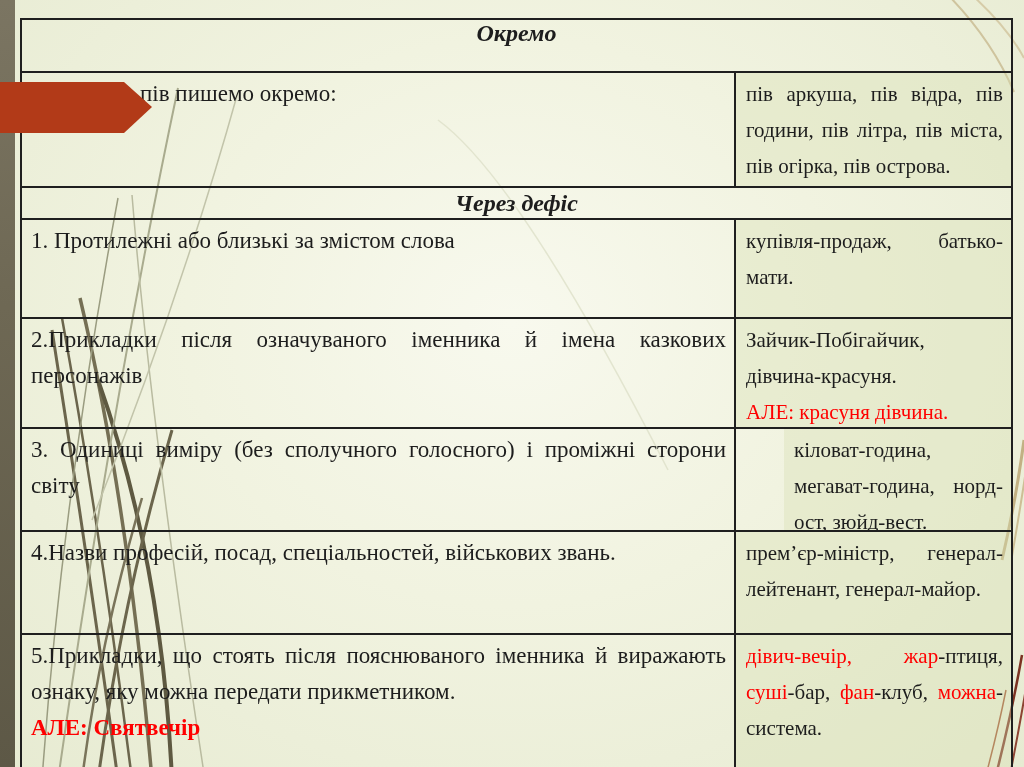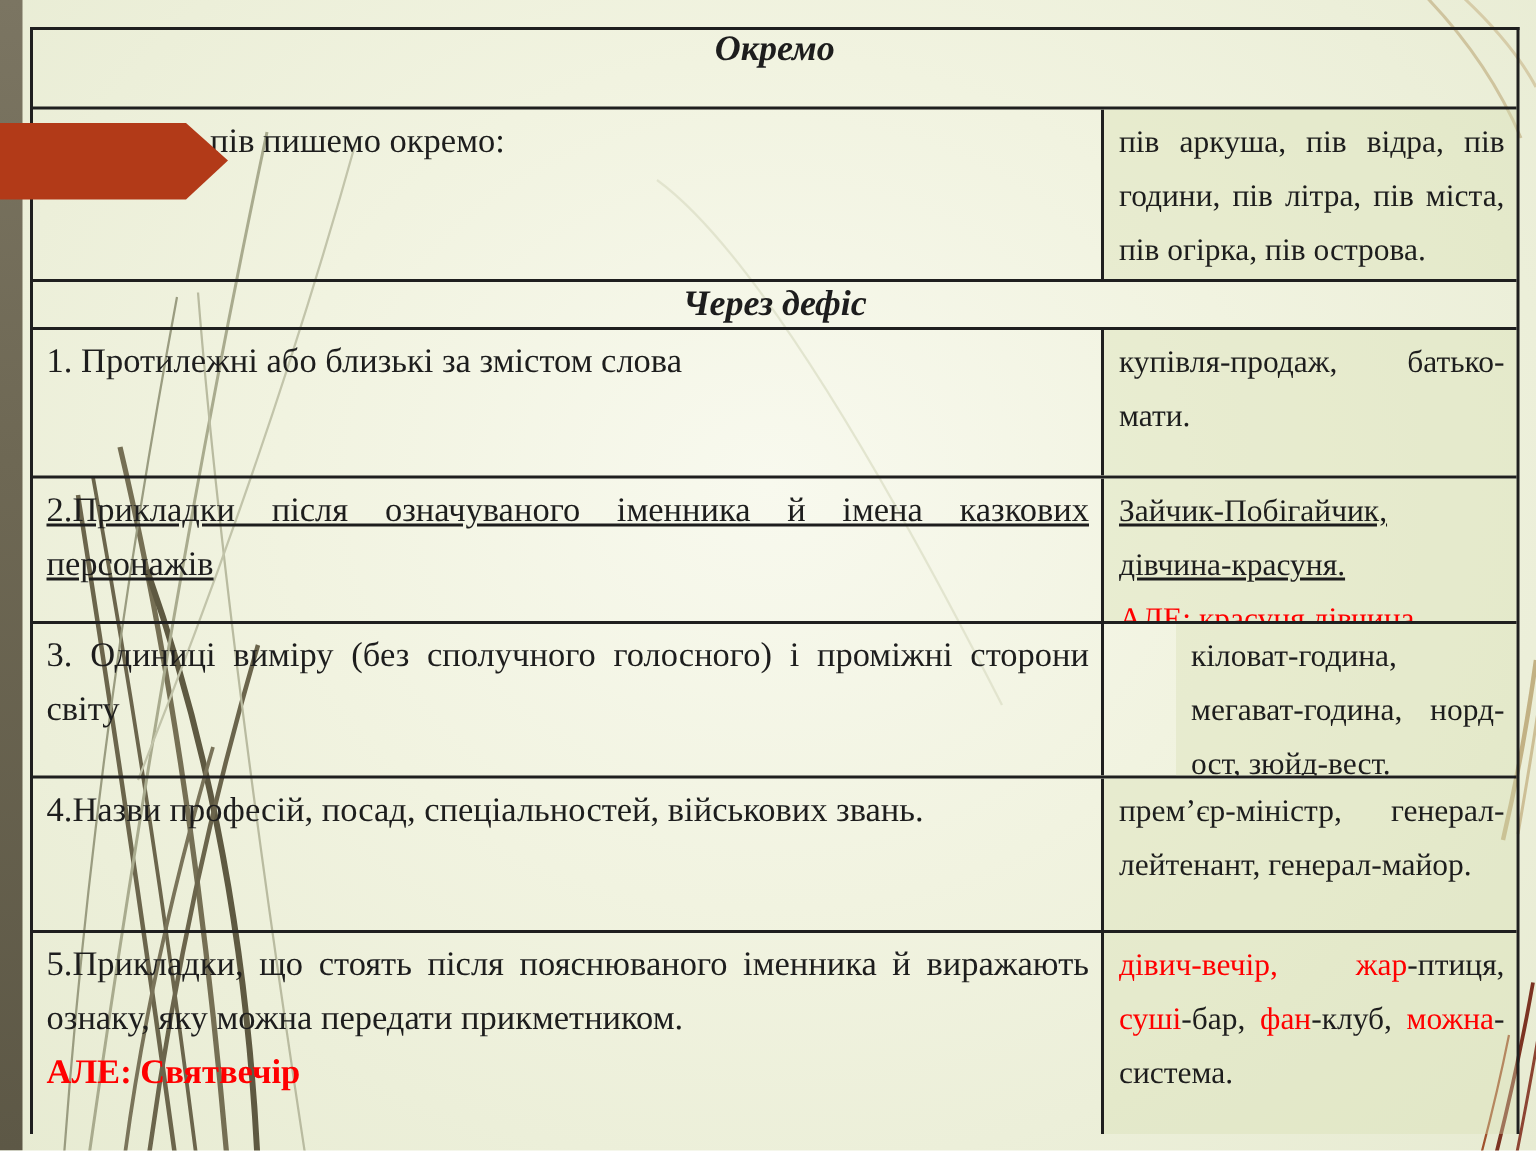--- a/index.html
+++ b/index.html
@@ -45,21 +45,21 @@
     flex:1;box-sizing:border-box;
     padding:3px 8px 0 10px;
     font-size:21px;line-height:36px;
     text-align:justify;
     background:rgba(216,223,180,0.38);
   }
   .h-r0{height:27px;}
   .h-r1{height:115px;margin-top:24px;}
   .h-r2{height:32px;}
   .h-r3{height:99px;}
-  .h-r4{height:97px;text-decoration:underline;}
+  .h-r4{height:110px;}
   .h-r5{height:103px;gap:48px;}
   .h-r6{height:103px;}
   .h-r7{height:136px;}
   .red{color:#ff0000;}
   .bold{font-weight:bold;}
 </style>
 </head>
 <body>
 
 <div class="slide">

